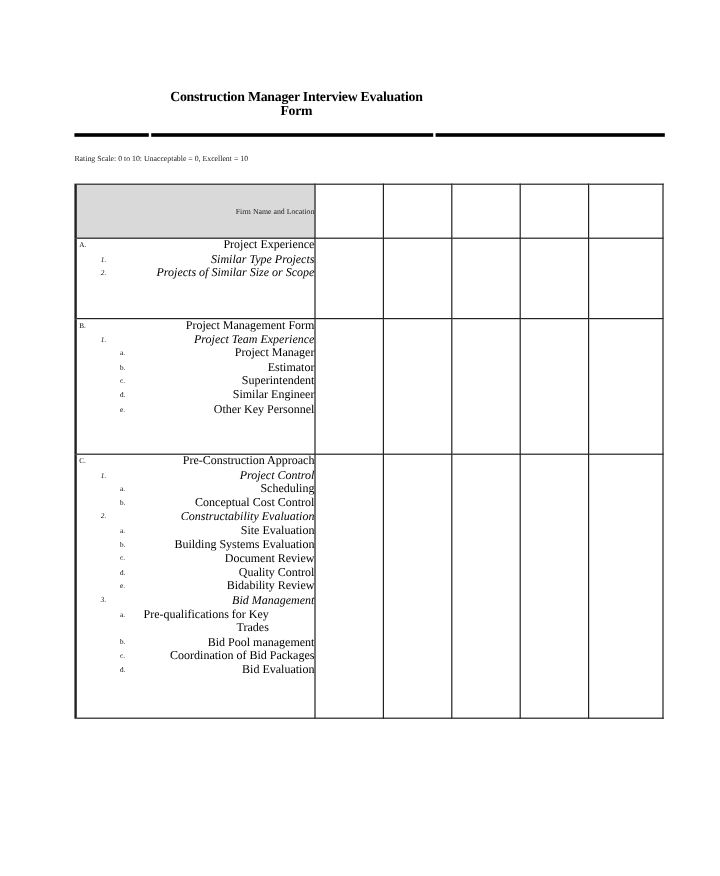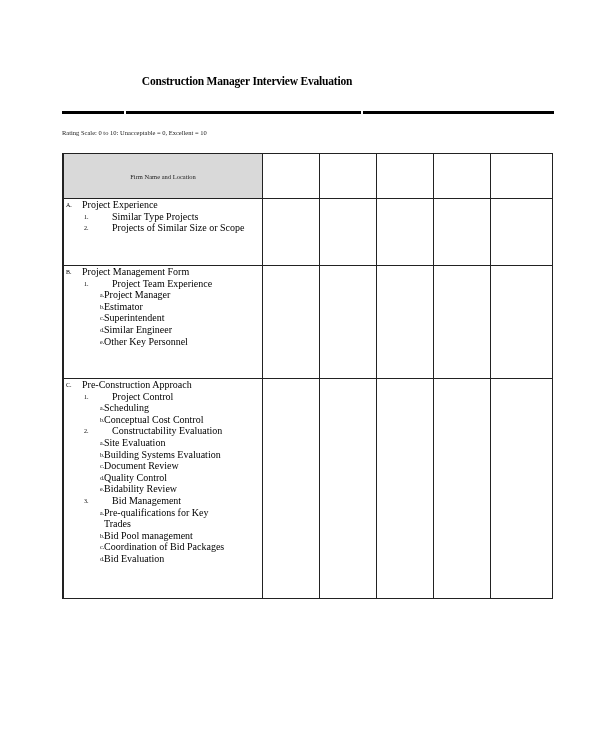--- a/index.html
+++ b/index.html
@@ -2,38 +2,39 @@
 <html><head>
 <meta charset="utf-8">
 <style>
   html, body { margin: 0; padding: 0; background: #ffffff; }
   body { width: 600px; height: 730px; position: relative; overflow: hidden; font-family: "Liberation Serif", serif; color: #000; }
   .title { position: absolute; left: 117px; width: 260px; top: 75px; text-align: center; font-weight: bold; font-size: 11.5px; line-height: 12px; letter-spacing: -0.2px; }
   .rule { position: absolute; top: 111px; height: 3px; background: #000; }
   .scale { position: absolute; left: 62px; top: 129px; font-size: 6.5px; color: #222; }
   table.eval { position: absolute; left: 62px; top: 153px; border-collapse: collapse; }
   table.eval td { border: 1.5px solid #222; padding: 0; vertical-align: top; }
-  table.eval tr td:first-child { border-left-width: 2.5px; }
+  table.eval tr td:first-child { border-left-width: 2.5px; text-align: right; }
   td.hdr { background: #d9d9d9; height: 44px; width: 198px; text-align: center; vertical-align: middle !important; font-size: 6.5px; color: #222; }
   td.blank { width: 56px; }
   td.blank.last { width: 61px; }
   .sec { font-size: 10px; line-height: 11.6px; padding: 13px 0 0 0; }
   .l0 { position: relative; padding-left: 18px; }
-  .l1 { position: relative; padding-left: 48px; }
+  .l1 { position: relative; padding-left: 48px; font-style: italic; }
   .l2 { position: relative; padding-left: 40px; }
   .mk { position: absolute; font-size: 6px; top: 1px; }
   .l0 .mk { left: 2px; }
   .l1 .mk { left: 20px; }
   .l2 .mk { left: 36px; }
 </style>
 </head>
 <body>
 
 <div class="title">
   <div>Construction Manager Interview Evaluation</div>
+  <div>Form</div>
 </div>
 
 <div class="rule" style="left:62px;width:62px;"></div>
 <div class="rule" style="left:126px;width:235px;"></div>
 <div class="rule" style="left:363px;width:191px;"></div>
 
 <div class="scale">Rating Scale: 0 to 10: Unacceptable = 0, Excellent = 10</div>
 
 <table class="eval">
   <tbody>

